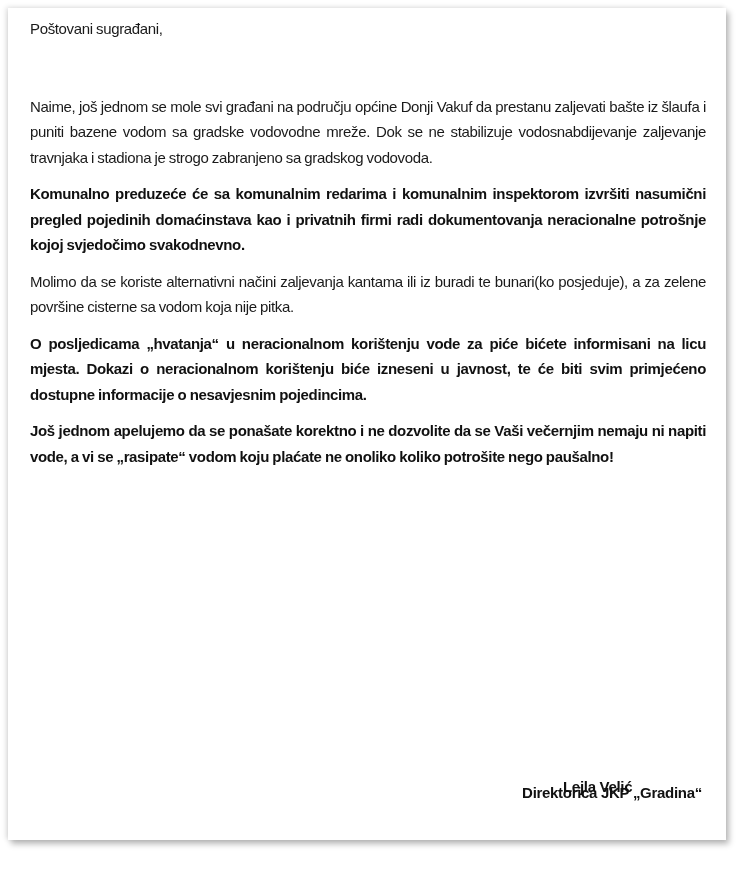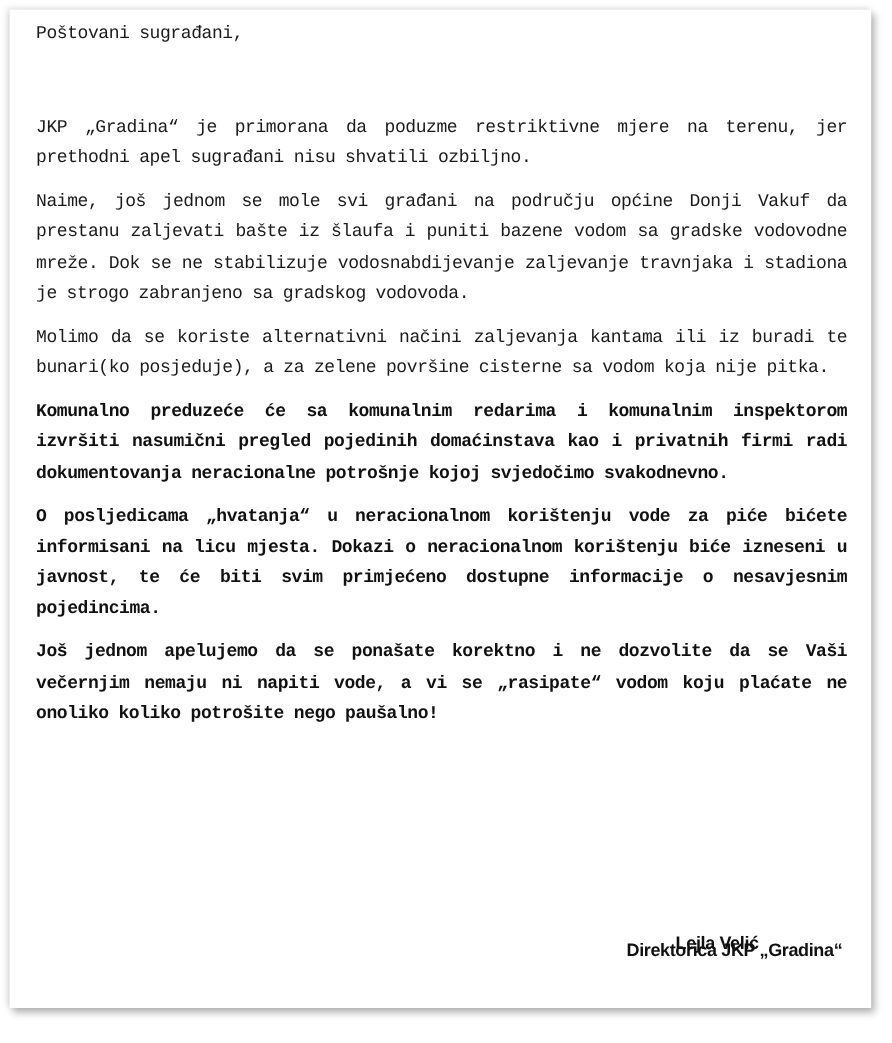--- a/index.html
+++ b/index.html
@@ -25,21 +25,20 @@
     }
     .content {
       position: absolute;
       left: 22px;
       top: 8px;
       width: 676px;
       color: #1a1a1a;
       font-size: 15px;
       letter-spacing: -0.35px;
       word-spacing: -0.5px;
-      font-family: Liberation Mono, monospace;
     }
     .content p {
       margin: 0;
       line-height: 25.5px;
       text-align: justify;
     }
     .greeting {
       margin-bottom: 52px !important;
     }
     .para {
@@ -70,22 +69,21 @@
       padding-left: 555px;
       box-sizing: border-box;
     }
   </style>
 </head>
 <body>
 
 <div class="page">
   <div class="content">
     <p class="greeting">Poštovani sugrađani,</p>
-    <p class="para">JKP „Gradina“ je primorana da poduzme restriktivne mjere na terenu, jer prethodni apel sugrađani nisu shvatili  ozbiljno.</p>
     <p class="para">Naime, još jednom se mole svi građani na području općine Donji Vakuf da prestanu zaljevati bašte iz šlaufa i puniti bazene vodom sa gradske vodovodne mreže. Dok se ne stabilizuje vodosnabdijevanje zaljevanje travnjaka i stadiona je strogo zabranjeno sa gradskog vodovoda.</p>
+    <p class="para bold">Komunalno preduzeće će sa komunalnim redarima i komunalnim inspektorom izvršiti nasumični pregled pojedinih domaćinstava kao i privatnih firmi radi dokumentovanja neracionalne potrošnje kojoj svjedočimo svakodnevno.</p>
     <p class="para">Molimo da se koriste alternativni načini zaljevanja kantama ili iz buradi te bunari(ko posjeduje), a za zelene površine cisterne sa vodom koja nije pitka.</p>
-    <p class="para bold">Komunalno preduzeće će sa komunalnim redarima i komunalnim inspektorom izvršiti nasumični pregled pojedinih domaćinstava kao i privatnih firmi radi dokumentovanja neracionalne potrošnje kojoj svjedočimo svakodnevno.</p>
     <p class="para bold">O posljedicama „hvatanja“ u neracionalnom korištenju vode za piće bićete informisani na licu mjesta. Dokazi o neracionalnom korištenju biće izneseni u javnost, te će biti svim primjećeno dostupne informacije o nesavjesnim pojedincima.</p>
     <p class="para bold">Još jednom apelujemo da se ponašate korektno i ne dozvolite da se Vaši večernjim nemaju ni napiti vode, a vi se „rasipate“ vodom koju plaćate ne onoliko koliko potrošite nego paušalno!</p>
   </div>
   <div class="signature sig-title">Direktorica JKP „Gradina“</div>
   <div class="signature sig-name">Lejla Velić</div>
 </div>
 
 </body></html>

